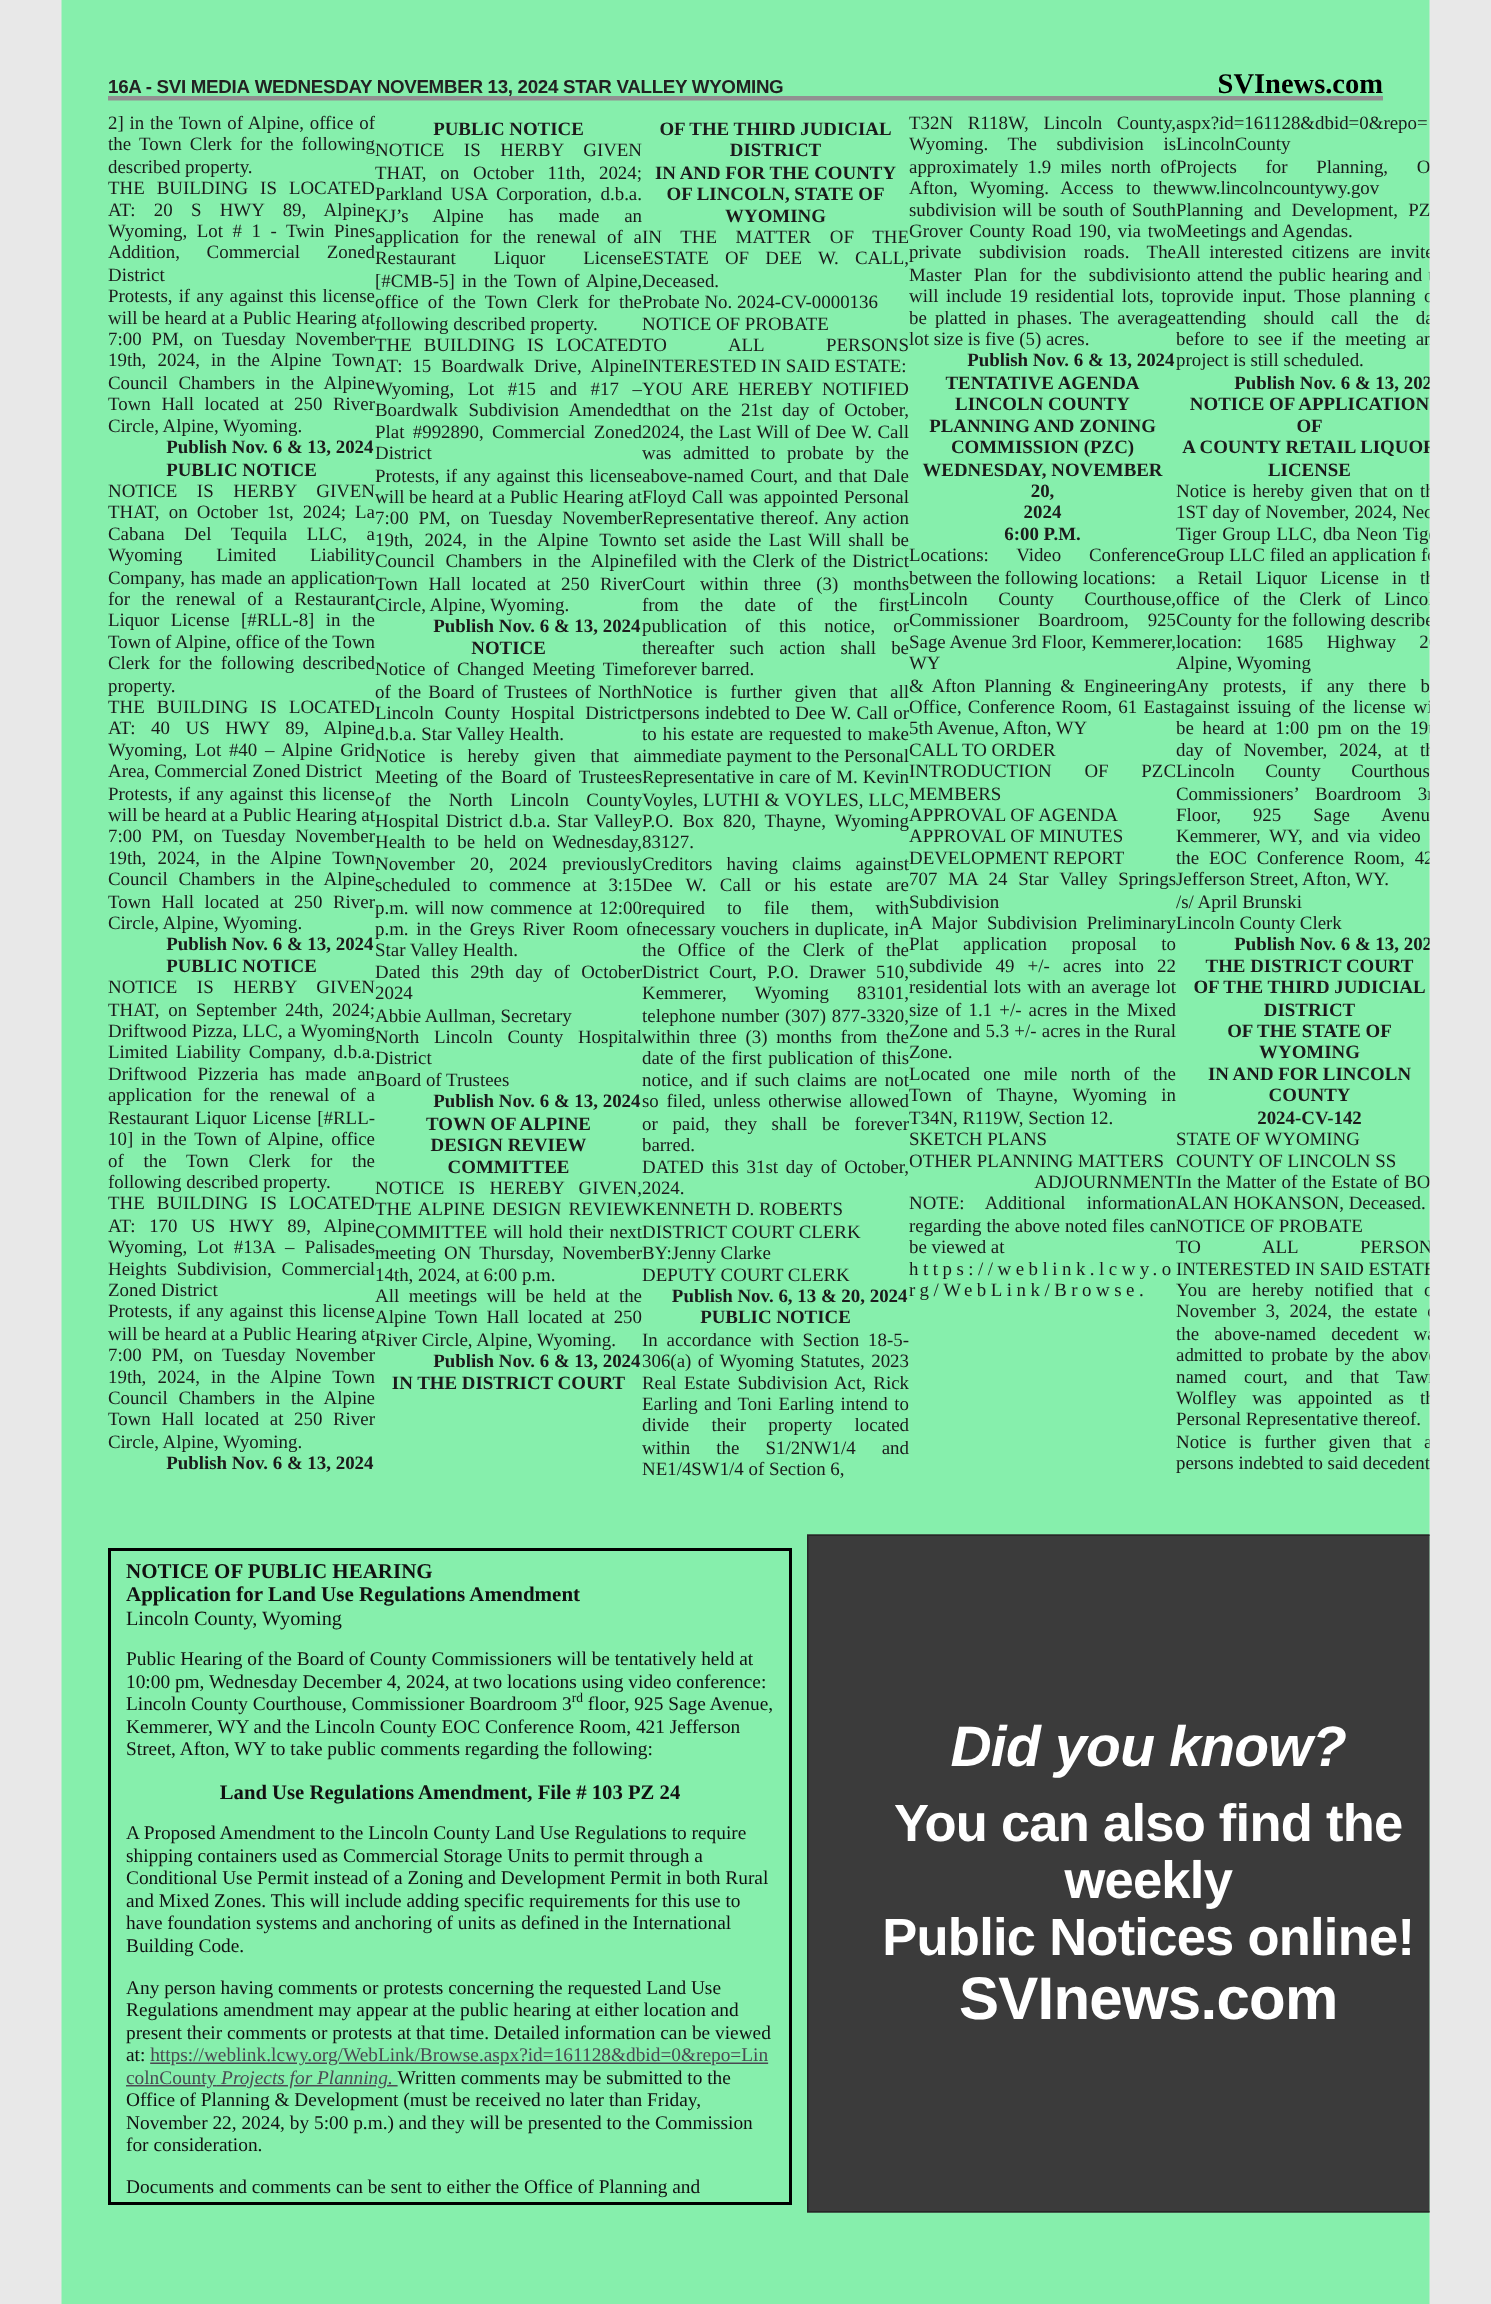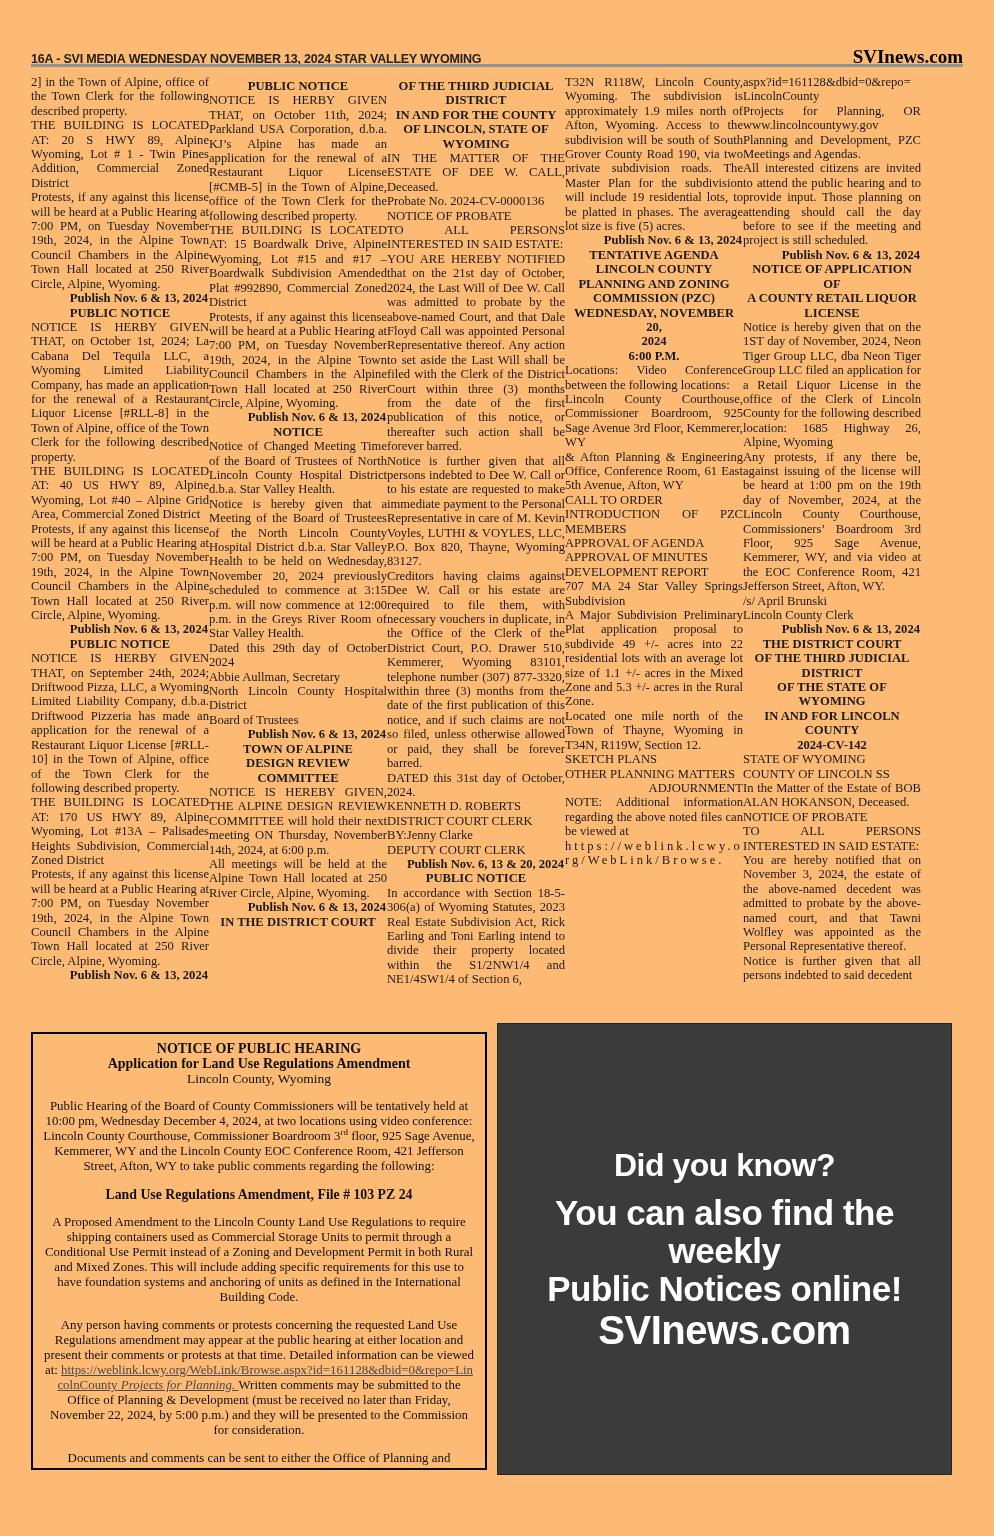--- a/index.html
+++ b/index.html
@@ -1,16 +1,16 @@
 <!DOCTYPE html>
 <html><head>
 <meta charset="utf-8">
 <style>
   html,body{margin:0;padding:0;background:#e8e8e8;}
-  .page{position:relative;width:994px;height:1536px;background:#fdba74;margin:0 auto;overflow:hidden;
+  .page{position:relative;width:912px;height:1536px;background:#86efac;margin:0 auto;overflow:hidden;
         font-family:"Liberation Serif", serif;color:#1b1b1b;}
   
   .masthead{position:absolute;left:31px;right:31px;top:46px;display:flex;justify-content:space-between;align-items:baseline;}
   .mast-left{font-family:"Liberation Sans", sans-serif;font-size:12.5px;letter-spacing:-0.2px;color:#222;white-space:nowrap;}
   .mast-left .pg{font-weight:600;}
   .mast-left .dt{font-weight:bold;}
   .mast-left .rg{font-weight:600;}
   .mast-site{font-family:"Liberation Serif", serif;font-weight:bold;font-size:19px;color:#000;}
   .rule{position:absolute;left:31px;right:31px;top:64px;height:3px;background:#919191;}
   
@@ -20,34 +20,34 @@
   .jp{text-align:justify;white-space:pre-line;word-break:break-word;}
   .hd{text-align:center;font-weight:bold;white-space:pre-line;margin-top:13px;}
   .col > .hd:first-child{margin-top:4px;}
   .pub{text-align:right;font-weight:bold;padding-right:1px;}
   .ctr{text-align:right;}
   .gap{margin-top:28px;}
   .spread{letter-spacing:3px;word-break:break-all;text-align:left;}
   
   .landuse{position:absolute;left:31px;top:1032px;width:456px;height:438px;border:2px solid #000;
            padding:7px 10px;box-sizing:border-box;font-family:"Liberation Serif", serif;color:#111;overflow:hidden;}
-  .landuse p{margin:0;font-size:12.9px;line-height:15px;text-align:center;}
+  .landuse p{margin:0;font-size:12.9px;line-height:15px;text-align:left;}
   .bx-t1,.bx-t2{text-align:right;font-weight:bold;font-size:14px !important;}
   .bx-t3{text-align:left;font-size:13.5px !important;}
   .bx-p{margin-top:13px !important;}
   .bx-file{text-align:center !important;font-weight:bold;font-size:13.8px !important;margin-top:13px !important;}
   .bx-link{color:#4a4a52;text-decoration:underline;word-break:break-all;margin-top:36px;}
   .bx-link .it{font-style:italic;}
   sup{font-size:9px;line-height:0;}
   
   .ad{position:absolute;left:497px;top:1023px;width:455px;height:452px;background:#3b3b3b;border:1px solid #262626;
       box-sizing:border-box;display:flex;flex-direction:column;justify-content:center;align-items:center;
       font-family:"Liberation Sans", sans-serif;color:#ffffff;text-align:center;}
   .ad p{margin:0;font-weight:bold;letter-spacing:-0.5px;}
-  .ad-l1{font-size:32px;margin-bottom:10px !important;text-align:right;}
+  .ad-l1{font-size:38px;font-style:italic;margin-bottom:10px !important;text-align:right;}
   .ad-l2,.ad-l3{font-size:35px;line-height:38px;}
   .ad-l4{font-size:40px;line-height:44px;}
 </style>
 </head>
 <body>
 
 <div class="page">
 
   <div class="masthead">
     <div class="mast-left">

